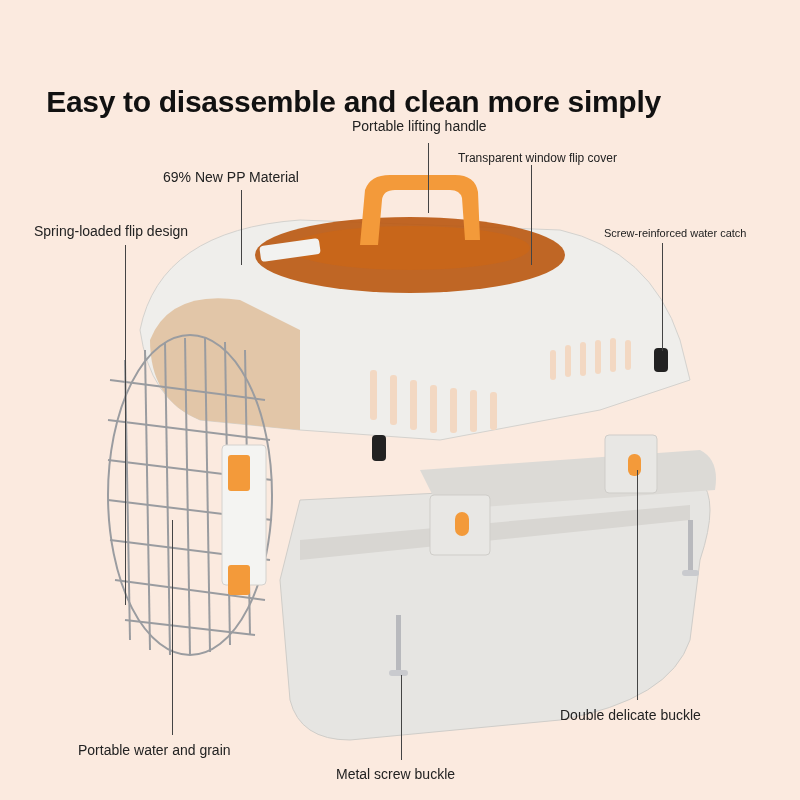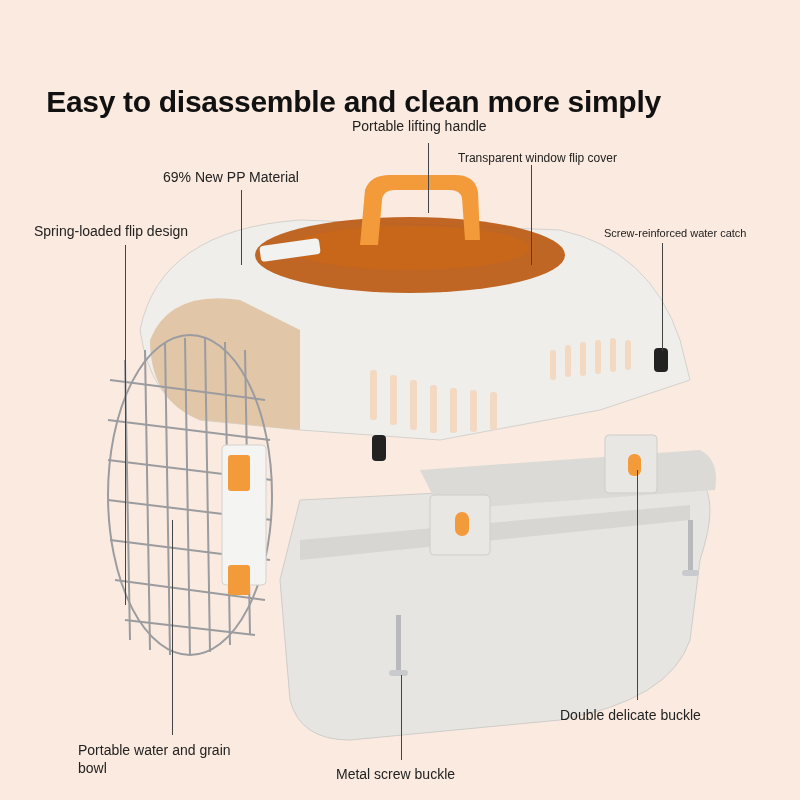--- a/index.html
+++ b/index.html
@@ -117,16 +117,15 @@
 <div class="leader" style="left:401px;top:675px;height:85px;"></div>
 <div class="leader" style="left:637px;top:470px;height:230px;"></div>
 
 <div class="label" style="left:352px;top:117px;">Portable lifting handle</div>
 <div class="label sm" style="left:444px;top:149px;margin-left:14px;">Transparent window flip cover</div>
 <div class="label" style="left:163px;top:168px;">69% New PP Material</div>
 <div class="label" style="left:34px;top:222px;">Spring-loaded flip design</div>
 <div class="label sm" style="left:604px;top:224px;font-size:11px;">Screw-reinforced water catch</div>
 <div class="label" style="left:78px;top:741px;">
   <div>Portable water and grain</div>
-  <div>bowl</div>
 </div>
 <div class="label" style="left:336px;top:765px;text-align:right;">Metal screw buckle</div>
 <div class="label" style="left:560px;top:706px;">Double delicate buckle</div>
 
 </body></html>

